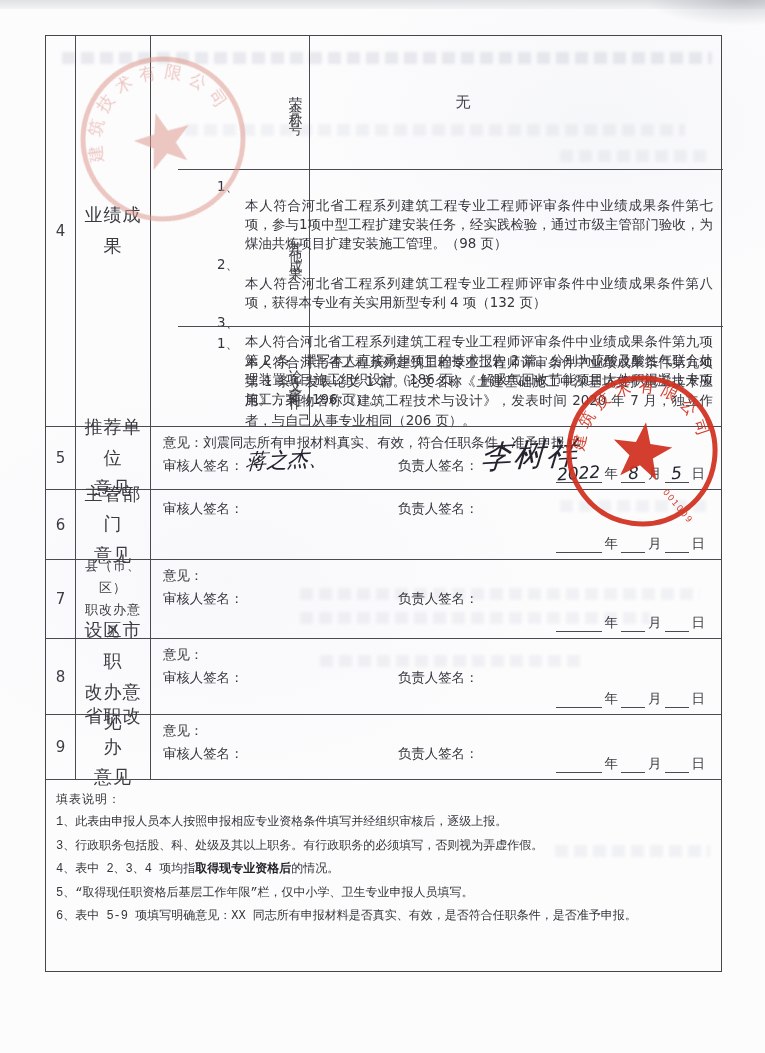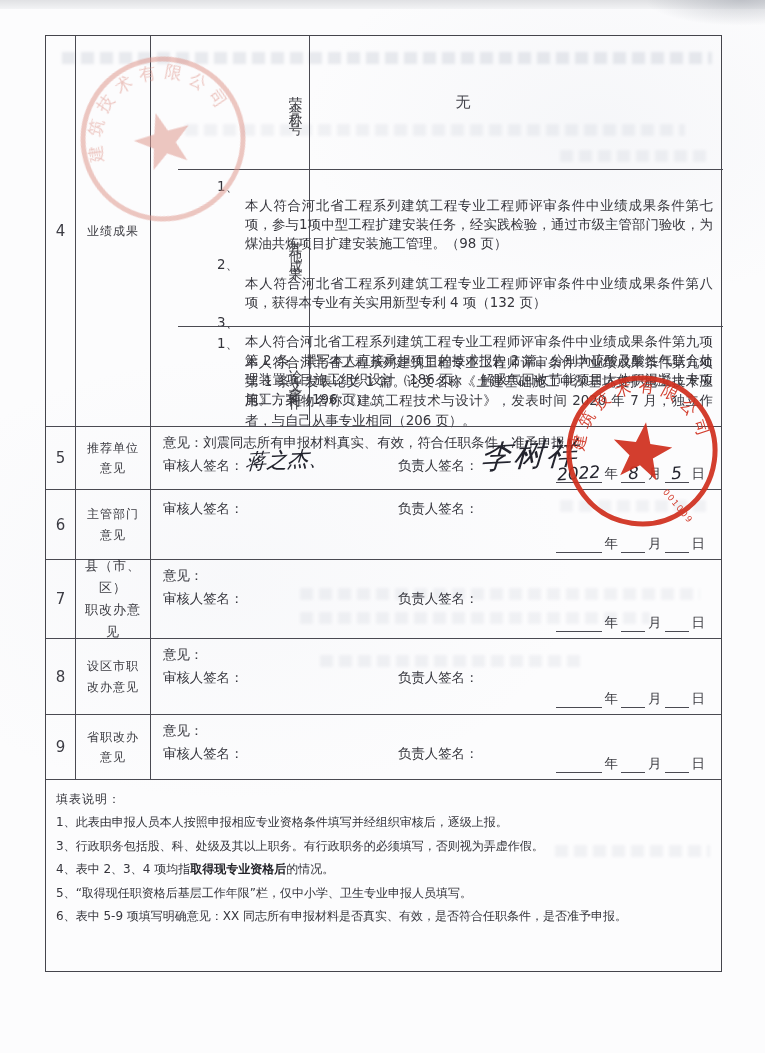--- a/index.html
+++ b/index.html
@@ -20,21 +20,21 @@
   
   .table{position:absolute;left:45px;top:35px;width:677px;height:937px;
     border:1.6px solid #45454c;box-sizing:border-box;}
   .row{position:absolute;left:0;width:100%;box-sizing:border-box;border-top:1.4px solid #4a4a52;}
   .row.first{border-top:none;}
   .cell{position:absolute;top:0;height:100%;box-sizing:border-box;border-right:1.4px solid #4a4a52;}
   .cell.last{border-right:none;}
   .num-cell{left:0;width:30px;display:flex;align-items:center;justify-content:center;
     font-size:15px;color:#3c3c44;}
   .label-cell{left:30px;width:75px;display:flex;align-items:center;justify-content:center;
-    font-size:12px;letter-spacing:1px;text-align:center;white-space:pre-line;line-height:1.7;}
+    font-size:18px;letter-spacing:1px;text-align:center;white-space:pre-line;line-height:1.7;}
   .sublabel-cell{left:105px;width:27px;display:flex;align-items:center;justify-content:center;}
   .sublabel-cell .vtext{writing-mode:vertical-lr;text-orientation:upright;
     font-size:13.5px;letter-spacing:9px;color:#3a3a40;}
   .content-cell{left:132px;width:545px;}
   .content-cell.wide{left:105px;width:572px;}
 
   
   .subrow{position:absolute;left:0;width:100%;box-sizing:border-box;}
   .subrow + .subrow{border-top:1.4px solid #4a4a52;}
   .none-text{display:flex;align-items:center;justify-content:center;height:100%;
@@ -59,21 +59,21 @@
     display:flex;align-items:flex-end;}
   .blank{display:inline-block;border-bottom:1.3px solid #4a4a52;text-align:center;
     margin:0 3px;min-height:15px;}
   .blank.y{min-width:46px;} .blank.md{min-width:24px;}
   .hw-date{font-style:italic;font-size:17px;color:#23242e;display:inline-block;
     transform:rotate(-4deg);line-height:14px;}
 
   
   .notes{padding:8px 12px 0 10px;font-size:12px;color:#35353c;}
   .notes .ntitle{line-height:23px;letter-spacing:1px;}
-  .notes .nline{line-height:23.5px;}
+  .notes .nline{line-height:23.5px;font-family:Liberation Mono, monospace;}
   .notes b{color:#222228;}
 
   
   .stamp{position:absolute;pointer-events:none;}
   .stamp-left{left:68px;top:44px;opacity:.55;filter:blur(.4px);transform:rotate(-16deg);}
   .stamp-right{left:556px;top:365px;opacity:.93;transform:rotate(8deg);}
 
   
   .ghost{position:absolute;height:12px;filter:blur(1.6px);opacity:.5;
     background:repeating-linear-gradient(90deg, rgba(104,116,142,.28) 0 13px, transparent 13px 19px);}

